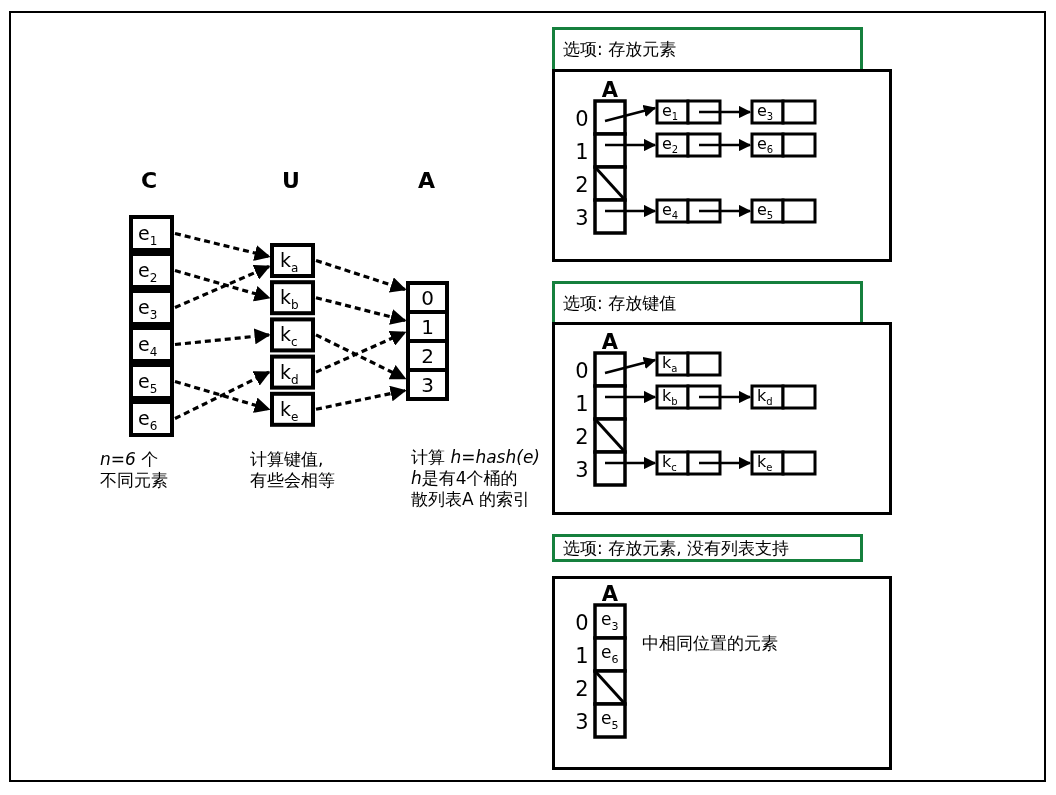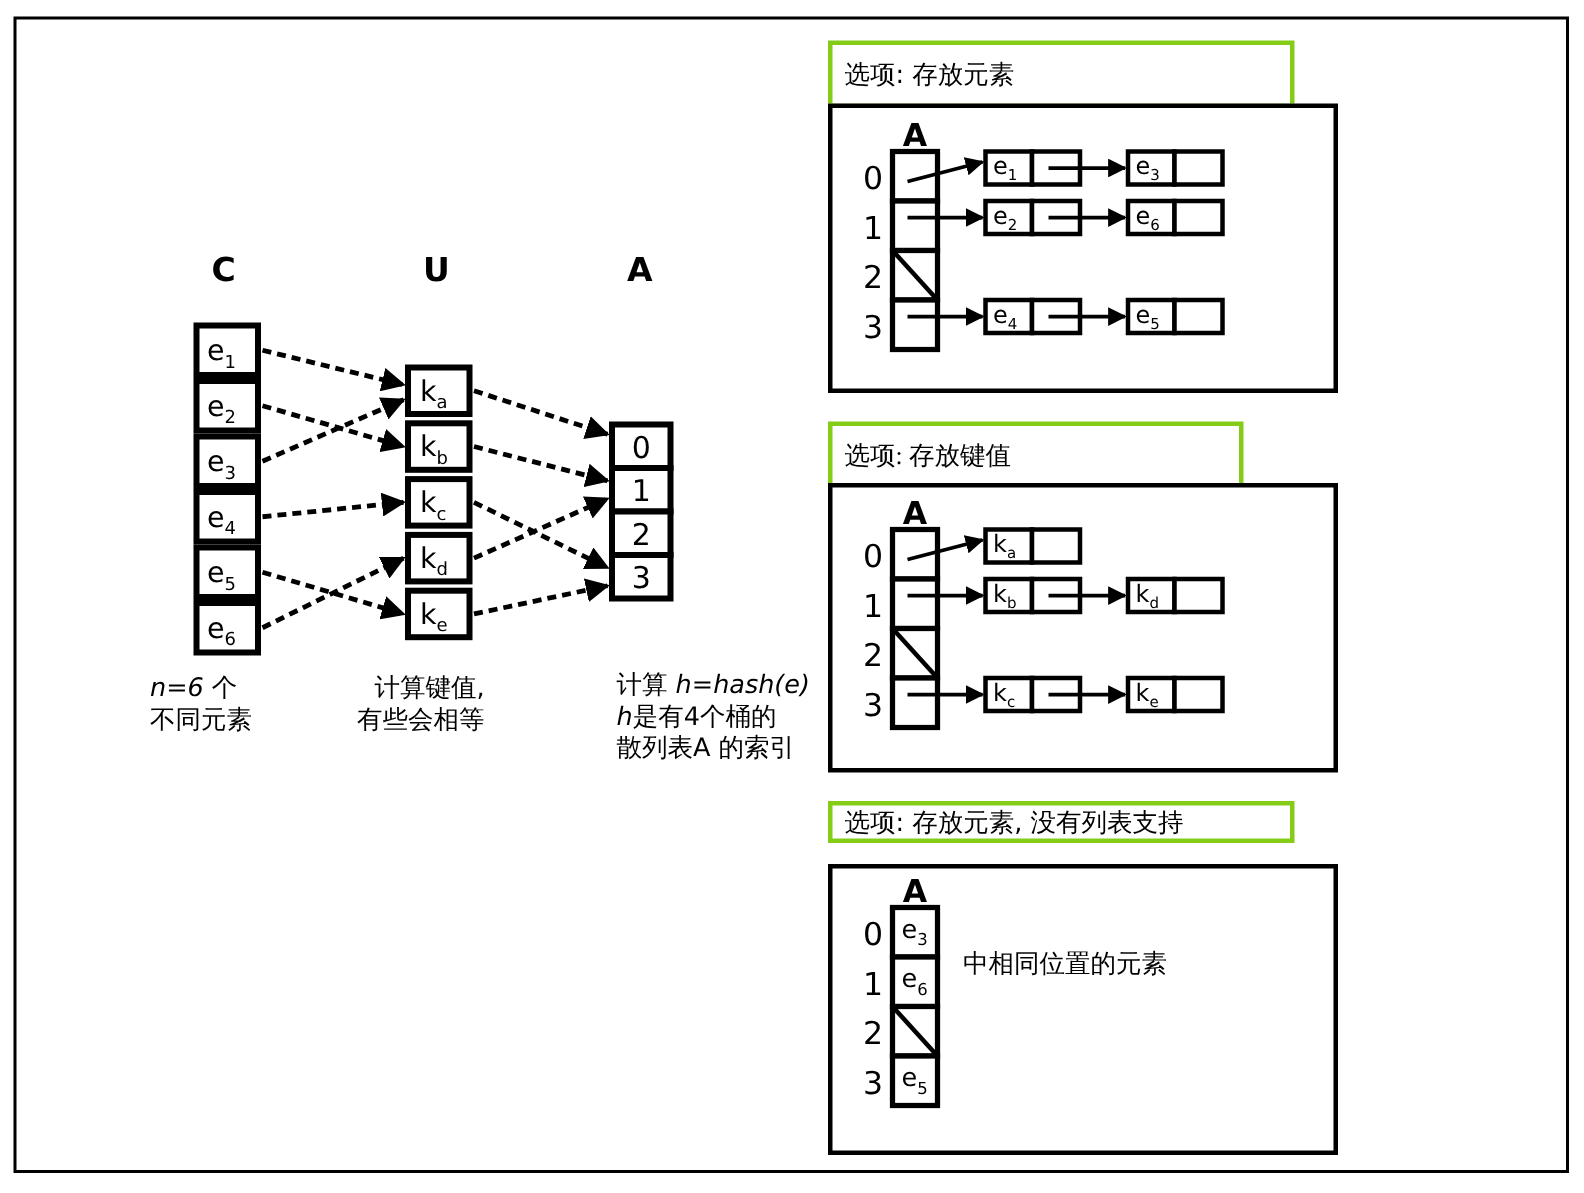--- a/index.html
+++ b/index.html
@@ -3,53 +3,53 @@
 <meta charset="utf-8">
 <style>
   html, body { margin: 0; padding: 0; background: #ffffff; }
   body { width: 1056px; height: 795px; position: relative; overflow: hidden;
          font-family: "DejaVu Sans", "Liberation Sans", sans-serif; color: #000; }
   #frame { position: absolute; left: 9px; top: 11px; width: 1037px; height: 771px;
            border: 2px solid #000; box-sizing: border-box; }
   svg { position: absolute; left: 0; top: 0; }
   .lbl { position: absolute; font-size: 17px; line-height: 21px; white-space: nowrap; color: #000; }
   .lbl i { }
-  .panel-head { position: absolute; border: 3px solid #84cc16; box-sizing: border-box; background: #fff;
+  .panel-head { position: absolute; border: 3px solid #15803d; box-sizing: border-box; background: #fff;
                 font-size: 17px; padding-left: 8px; display: flex; align-items: center; }
   .panel-body { position: absolute; border: 3px solid #000; box-sizing: border-box; background: #fff; }
 </style>
 </head>
 <body>
 
 <div id="frame"></div>
 
 <div class="lbl" style="left:141px;top:170px;font-size:22px;font-weight:bold;">C</div>
 <div class="lbl" style="left:282px;top:170px;font-size:22px;font-weight:bold;">U</div>
 <div class="lbl" style="left:418px;top:170px;font-size:22px;font-weight:bold;">A</div>
 
 <div class="lbl" style="left:100px;top:449px;">
   <div><i>n=6</i><span> 个</span></div>
   <div>不同元素</div>
 </div>
-<div class="lbl" style="left:238px;top:449px;text-align:right;">
+<div class="lbl" style="left:250px;top:449px;">
   <div>计算键值,</div>
   <div>有些会相等</div>
 </div>
 <div class="lbl" style="left:411px;top:447px;">
   <div><span>计算 </span><i>h=hash(e)</i></div>
   <div><i>h</i><span>是有4个桶的</span></div>
   <div>散列表A 的索引</div>
 </div>
 
 <div class="panel-head" style="left:552px;top:27px;width:311px;height:45px;">
     <span>选项:  存放元素</span>
   </div>
 <div class="panel-body" style="left:552px;top:69px;width:340px;height:193px;"></div>
 
-<div class="panel-head" style="left:552px;top:281px;width:277px;height:44px;font-family:Liberation Serif, serif;">
+<div class="panel-head" style="left:552px;top:281px;width:311px;height:44px;">
     <span>选项:  存放键值</span>
   </div>
 <div class="panel-body" style="left:552px;top:322px;width:340px;height:193px;"></div>
 
 <div class="panel-head" style="left:552px;top:534px;width:311px;height:28px;">
     <span>选项:  存放元素, 没有列表支持</span>
   </div>
 <div class="panel-body" style="left:552px;top:576px;width:340px;height:194px;"></div>
 
 <div class="lbl" style="left:642px;top:631px;font-size:17px;line-height:24px;">

